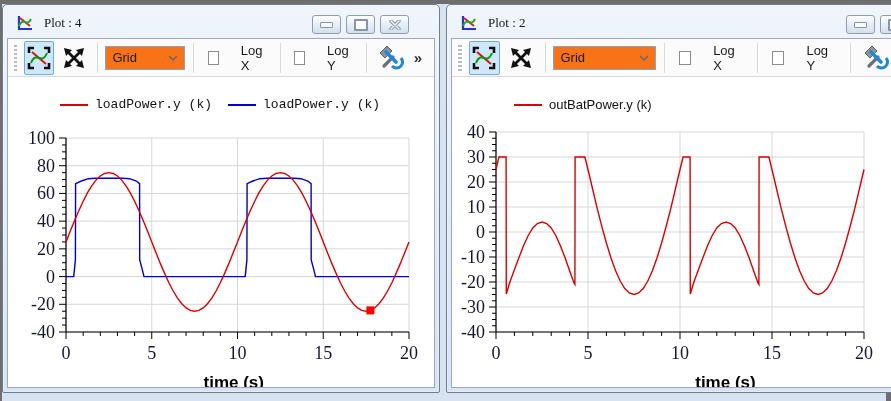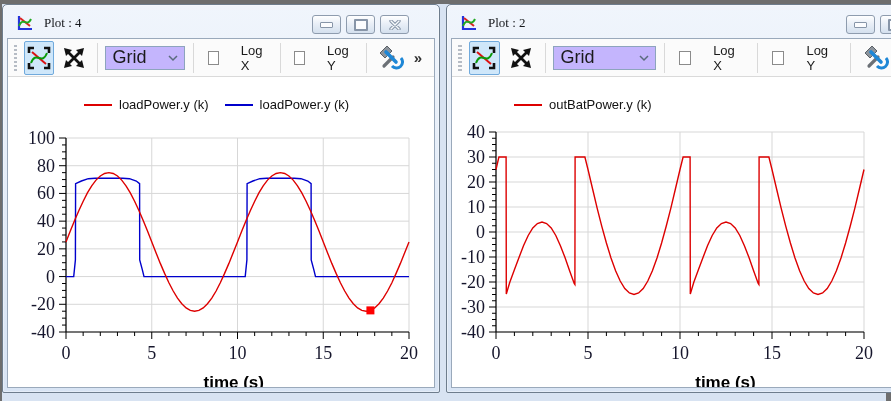--- a/index.html
+++ b/index.html
@@ -16,22 +16,22 @@
            box-sizing:border-box;cursor:default;}
   .min-glyph{width:11px;height:4px;background:#fbfcfe;border:1px solid #8795a8;border-radius:1px;}
   .max-glyph{width:10px;height:8px;background:#fbfcfe;border:2px solid #8795a8;border-radius:1px;}
   .inner{position:absolute;left:4px;right:4px;top:33px;bottom:4px;background:#fff;border:1px solid #9aa9bb;overflow:hidden;}
   .toolbar{height:38px;display:flex;align-items:center;gap:5px;padding:0 4px;box-sizing:border-box;
            background:#fbfbfb;border-bottom:1px solid #dadada;}
   .grip{width:4px;height:26px;background-image:repeating-linear-gradient(180deg,#b6bcc5 0 2px,transparent 2px 4px);margin:0 2px;}
   .tbtn{width:32px;height:32px;display:flex;align-items:center;justify-content:center;border:1px solid transparent;border-radius:2px;}
   .tbtn.pressed{background:#cfe7fa;border-color:#71aadc;}
   .tsep{width:1px;height:30px;background:#d9d9d9;margin:0 3px;}
-  .combo{width:110px;height:24px;background:#c4b5fd;border:1px solid #8da4bd;display:flex;align-items:center;
-         padding:0 6px;box-sizing:border-box;font-size:18px;color:#1a1a1a;}
+  .combo{width:110px;height:24px;background:#f97316;border:1px solid #8da4bd;display:flex;align-items:center;
+         padding:0 6px;box-sizing:border-box;font-size:13px;color:#1a1a1a;}
   .combo .cval{flex:1;}
   .checkwrap{display:flex;align-items:center;gap:22px;padding:0 6px;font-size:13px;color:#1a1a1a;}
   .checkbox{width:14px;height:14px;background:#fff;border:1px solid #8b8b8b;box-sizing:border-box;}
   .overflow{margin-left:auto;margin-right:4px;font-size:15px;font-weight:bold;color:#333;padding:0 4px;}
   .plot-region{position:absolute;left:0;right:0;top:38px;bottom:0;background:#fff;}
   .plot-svg{position:absolute;left:0;top:0;}
   .ticklabel{font-family:"Liberation Serif","DejaVu Serif",serif;font-size:18px;fill:#16162c;}
   .legend{position:absolute;top:20px;display:flex;gap:16px;align-items:center;}
   .legend-item{display:flex;align-items:center;gap:7px;}
   .legend-line{width:28px;height:2px;display:inline-block;}
@@ -191,21 +191,21 @@
           <text x="47" y="67" text-anchor="end" class="ticklabel">100</text>
           <text x="58" y="282" text-anchor="middle" class="ticklabel">0</text>
           <text x="143.75" y="282" text-anchor="middle" class="ticklabel">5</text>
           <text x="229.5" y="282" text-anchor="middle" class="ticklabel">10</text>
           <text x="315.25" y="282" text-anchor="middle" class="ticklabel">15</text>
           <text x="401" y="282" text-anchor="middle" class="ticklabel">20</text>
           <polyline points="58.0,199.6 65.7,199.6 67.4,182.9 67.6,106.7 73.4,104.0 80.3,101.7 87.2,101.2 114.6,101.2 121.5,101.7 128.3,104.0 131.6,106.7 131.7,182.9 134.3,192.6 136.0,199.6 237.2,199.6 238.9,182.9 239.1,106.7 244.9,104.0 251.8,101.7 258.7,101.2 286.1,101.2 293.0,101.7 299.8,104.0 303.1,106.7 303.2,182.9 305.8,192.6 307.5,199.6 401.0,199.6" fill="none" stroke="#0000cc" stroke-width="1.4"></polyline>
           <polyline points="58.0,164.9 62.3,154.1 66.6,143.4 70.9,133.5 75.2,124.2 79.4,115.9 83.7,108.8 88.0,103.1 92.3,99.0 96.6,96.5 100.9,95.6 105.2,96.5 109.5,99.0 113.7,103.1 118.0,108.8 122.3,115.9 126.6,124.2 130.9,133.5 135.2,143.4 139.5,154.1 143.8,164.9 148.0,175.7 152.3,186.4 156.6,196.4 160.9,205.7 165.2,214.0 169.5,221.1 173.8,226.7 178.1,230.9 182.3,233.4 186.6,234.2 190.9,233.4 195.2,230.9 199.5,226.7 203.8,221.1 208.1,214.0 212.3,205.7 216.6,196.4 220.9,186.4 225.2,175.7 229.5,164.9 233.8,154.1 238.1,143.4 242.4,133.5 246.7,124.2 250.9,115.9 255.2,108.8 259.5,103.1 263.8,99.0 268.1,96.5 272.4,95.6 276.7,96.5 280.9,99.0 285.2,103.1 289.5,108.8 293.8,115.9 298.1,124.2 302.4,133.5 306.7,143.4 311.0,154.1 315.3,164.9 319.5,175.7 323.8,186.4 328.1,196.4 332.4,205.7 336.7,214.0 341.0,221.1 345.3,226.7 349.6,230.9 353.8,233.4 358.1,234.2 362.4,233.4 366.7,230.9 371.0,226.7 375.3,221.1 379.6,214.0 383.9,205.7 388.1,196.4 392.4,186.4 396.7,175.7 401.0,164.9" fill="none" stroke="#dd0000" stroke-width="1.4"></polyline>
           <rect x="358.4125" y="229.38285714285715" width="8" height="8" fill="#ff0000"></rect>
         </svg>
-      <div class="legend" style="left: 76px;">
+      <div class="legend" style="left: 52px; font-family: Liberation Mono, monospace;">
           <span class="legend-item">
             <span class="legend-line" style="background: rgb(221, 0, 0);"></span>
             <span class="legend-label">loadPower.y (k)</span>
           </span>
           <span class="legend-item">
             <span class="legend-line" style="background: rgb(0, 0, 204);"></span>
             <span class="legend-label">loadPower.y (k)</span>
           </span>
         </div>
       <div class="axis-title">time (s)</div>

